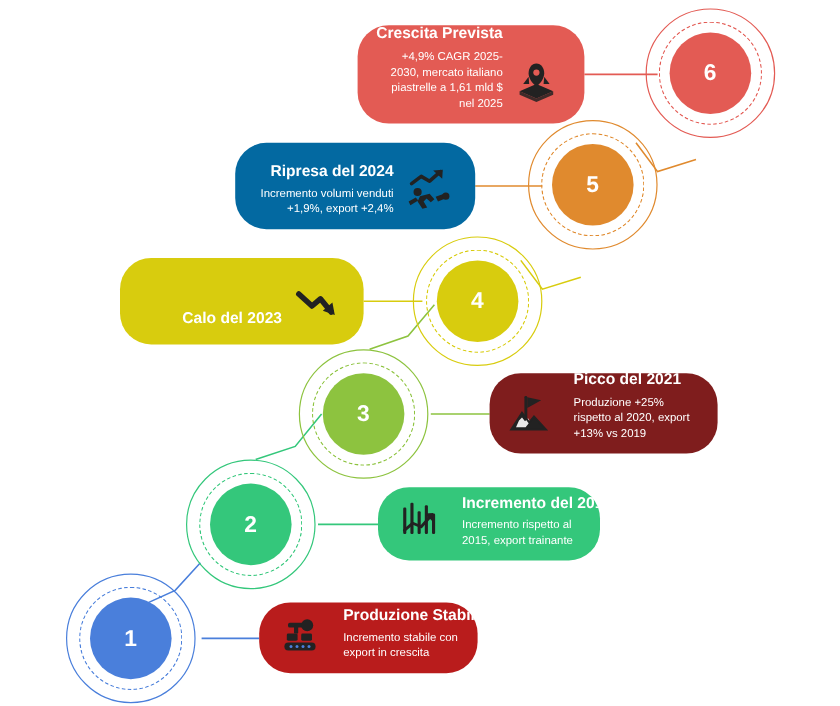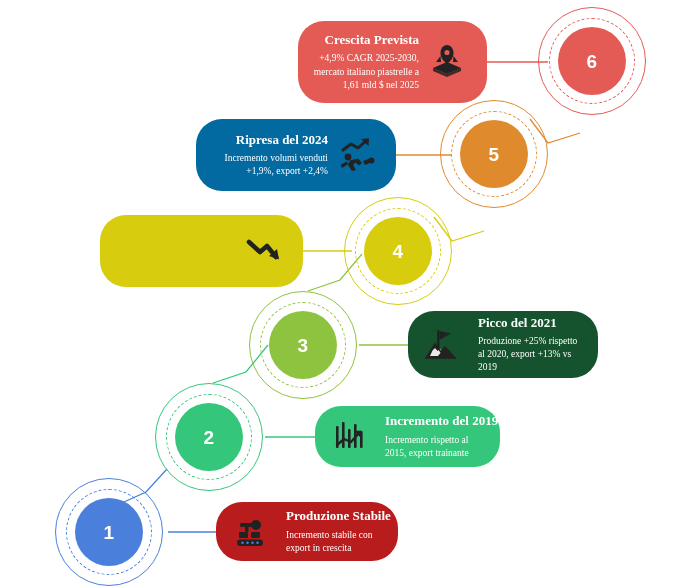--- a/index.html
+++ b/index.html
@@ -62,24 +62,23 @@
     font-size: 19px;
     font-weight: bold;
     line-height: 1;
     letter-spacing: .5px;
   }
   .card {
     position: absolute;
     border-radius: 26px;
     box-sizing: border-box;
     display: flex;
-    align-items: center;
+    align-items: flex-end;
     padding: 10px 14px;
     color: #ffffff;
-    font-family: Liberation Serif, serif;
   }
   .card .txt {
     flex: 1 1 auto;
     min-width: 0;
   }
   .card .title {
     font-size: 13px;
     font-weight: bold;
     line-height: 1.25;
     margin: 0 0 4px 0;
@@ -189,21 +188,21 @@
     </div>
   </div>
 
   <div class="node" style="left:249px; top:291px; color:#8DC33F;">
     <div class="ring-outer"></div>
     <div class="ring-dashed"></div>
     <div class="disc">
       <span class="num">3</span>
     </div>
   </div>
-  <div class="card left-text" style="left:408px; top:311px; width:190px; height:67px; background:#14532d;">
+  <div class="card left-text" style="left:408px; top:311px; width:190px; height:67px; background:#7f1d1d;">
     <div class="ico">
       <svg width="42" height="36" viewBox="0 0 42 36" fill="#222">
         <rect x="13" y="3" width="2.4" height="21" rx="1"></rect>
         <path d="M15.4 4 L27 6.5 L15.4 13 Z"></path>
         <path d="M2 31 L11 17 L17 25 L21 20 L31 31 Z"></path>
         <path d="M8.5 23.5 L11 21 L13.5 24 L16 21.5 L17.8 24.3 L14 29 L6 29 Z" fill="#fff" opacity="0.9"></path>
         <path d="M2 31 L11 17 L17 25 L21 20 L31 31 Z" fill="none" stroke="#222" stroke-width="1.6"></path>
       </svg>
     </div>
     <div class="txt">
@@ -214,20 +213,21 @@
 
   <div class="node" style="left:344px; top:197px; color:#D8CC0E;">
     <div class="ring-outer"></div>
     <div class="ring-dashed"></div>
     <div class="disc">
       <span class="num">4</span>
     </div>
   </div>
   <div class="card right-text" style="left:100px; top:215px; width:203px; height:72px; background:#D8CC0E;">
     <div class="txt">
+      <p class="title">Calo del 2023</p>
     </div>
     <div class="ico">
       <svg width="44" height="30" viewBox="0 0 44 30" fill="none">
         <path d="M5 6 L16 16 L23 10 L32 21" stroke="#222" stroke-width="4.6" stroke-linecap="round" stroke-linejoin="round"></path>
         <path d="M25 20 L35 23.5 L33 13 Z" fill="#222"></path>
       </svg>
     </div>
   </div>
 
   <div class="node" style="left:440px; top:100px; color:#E08A2E;">

